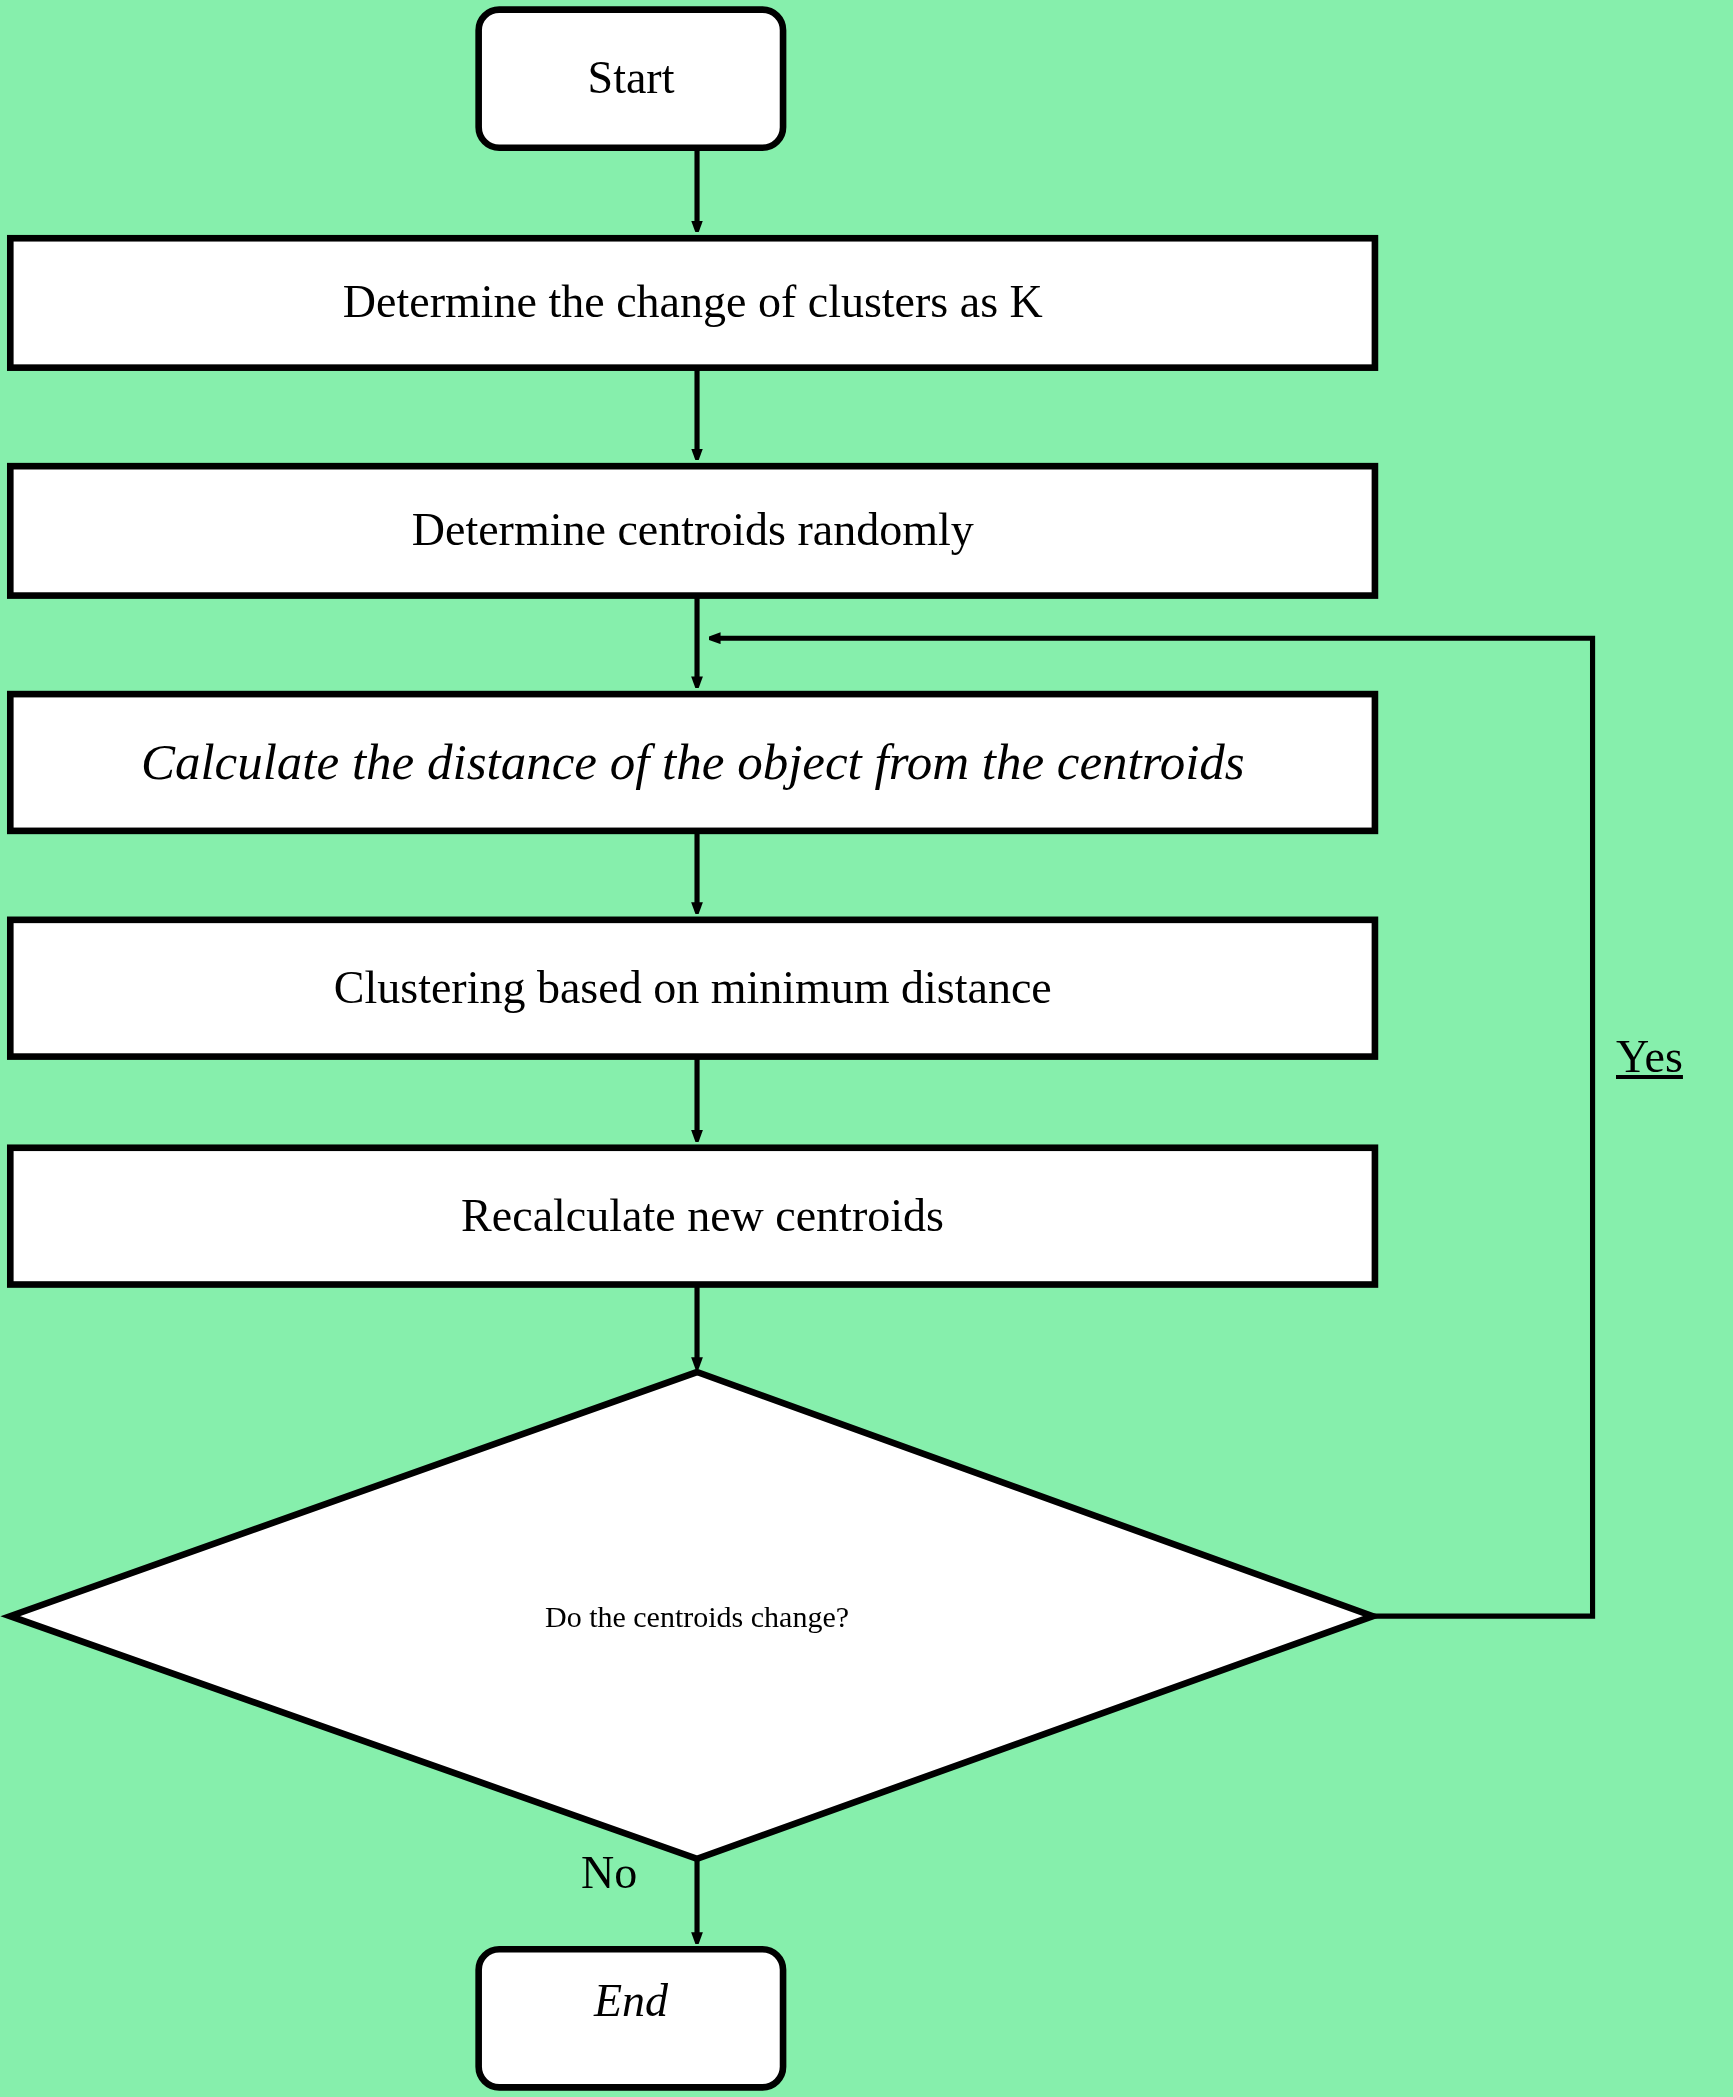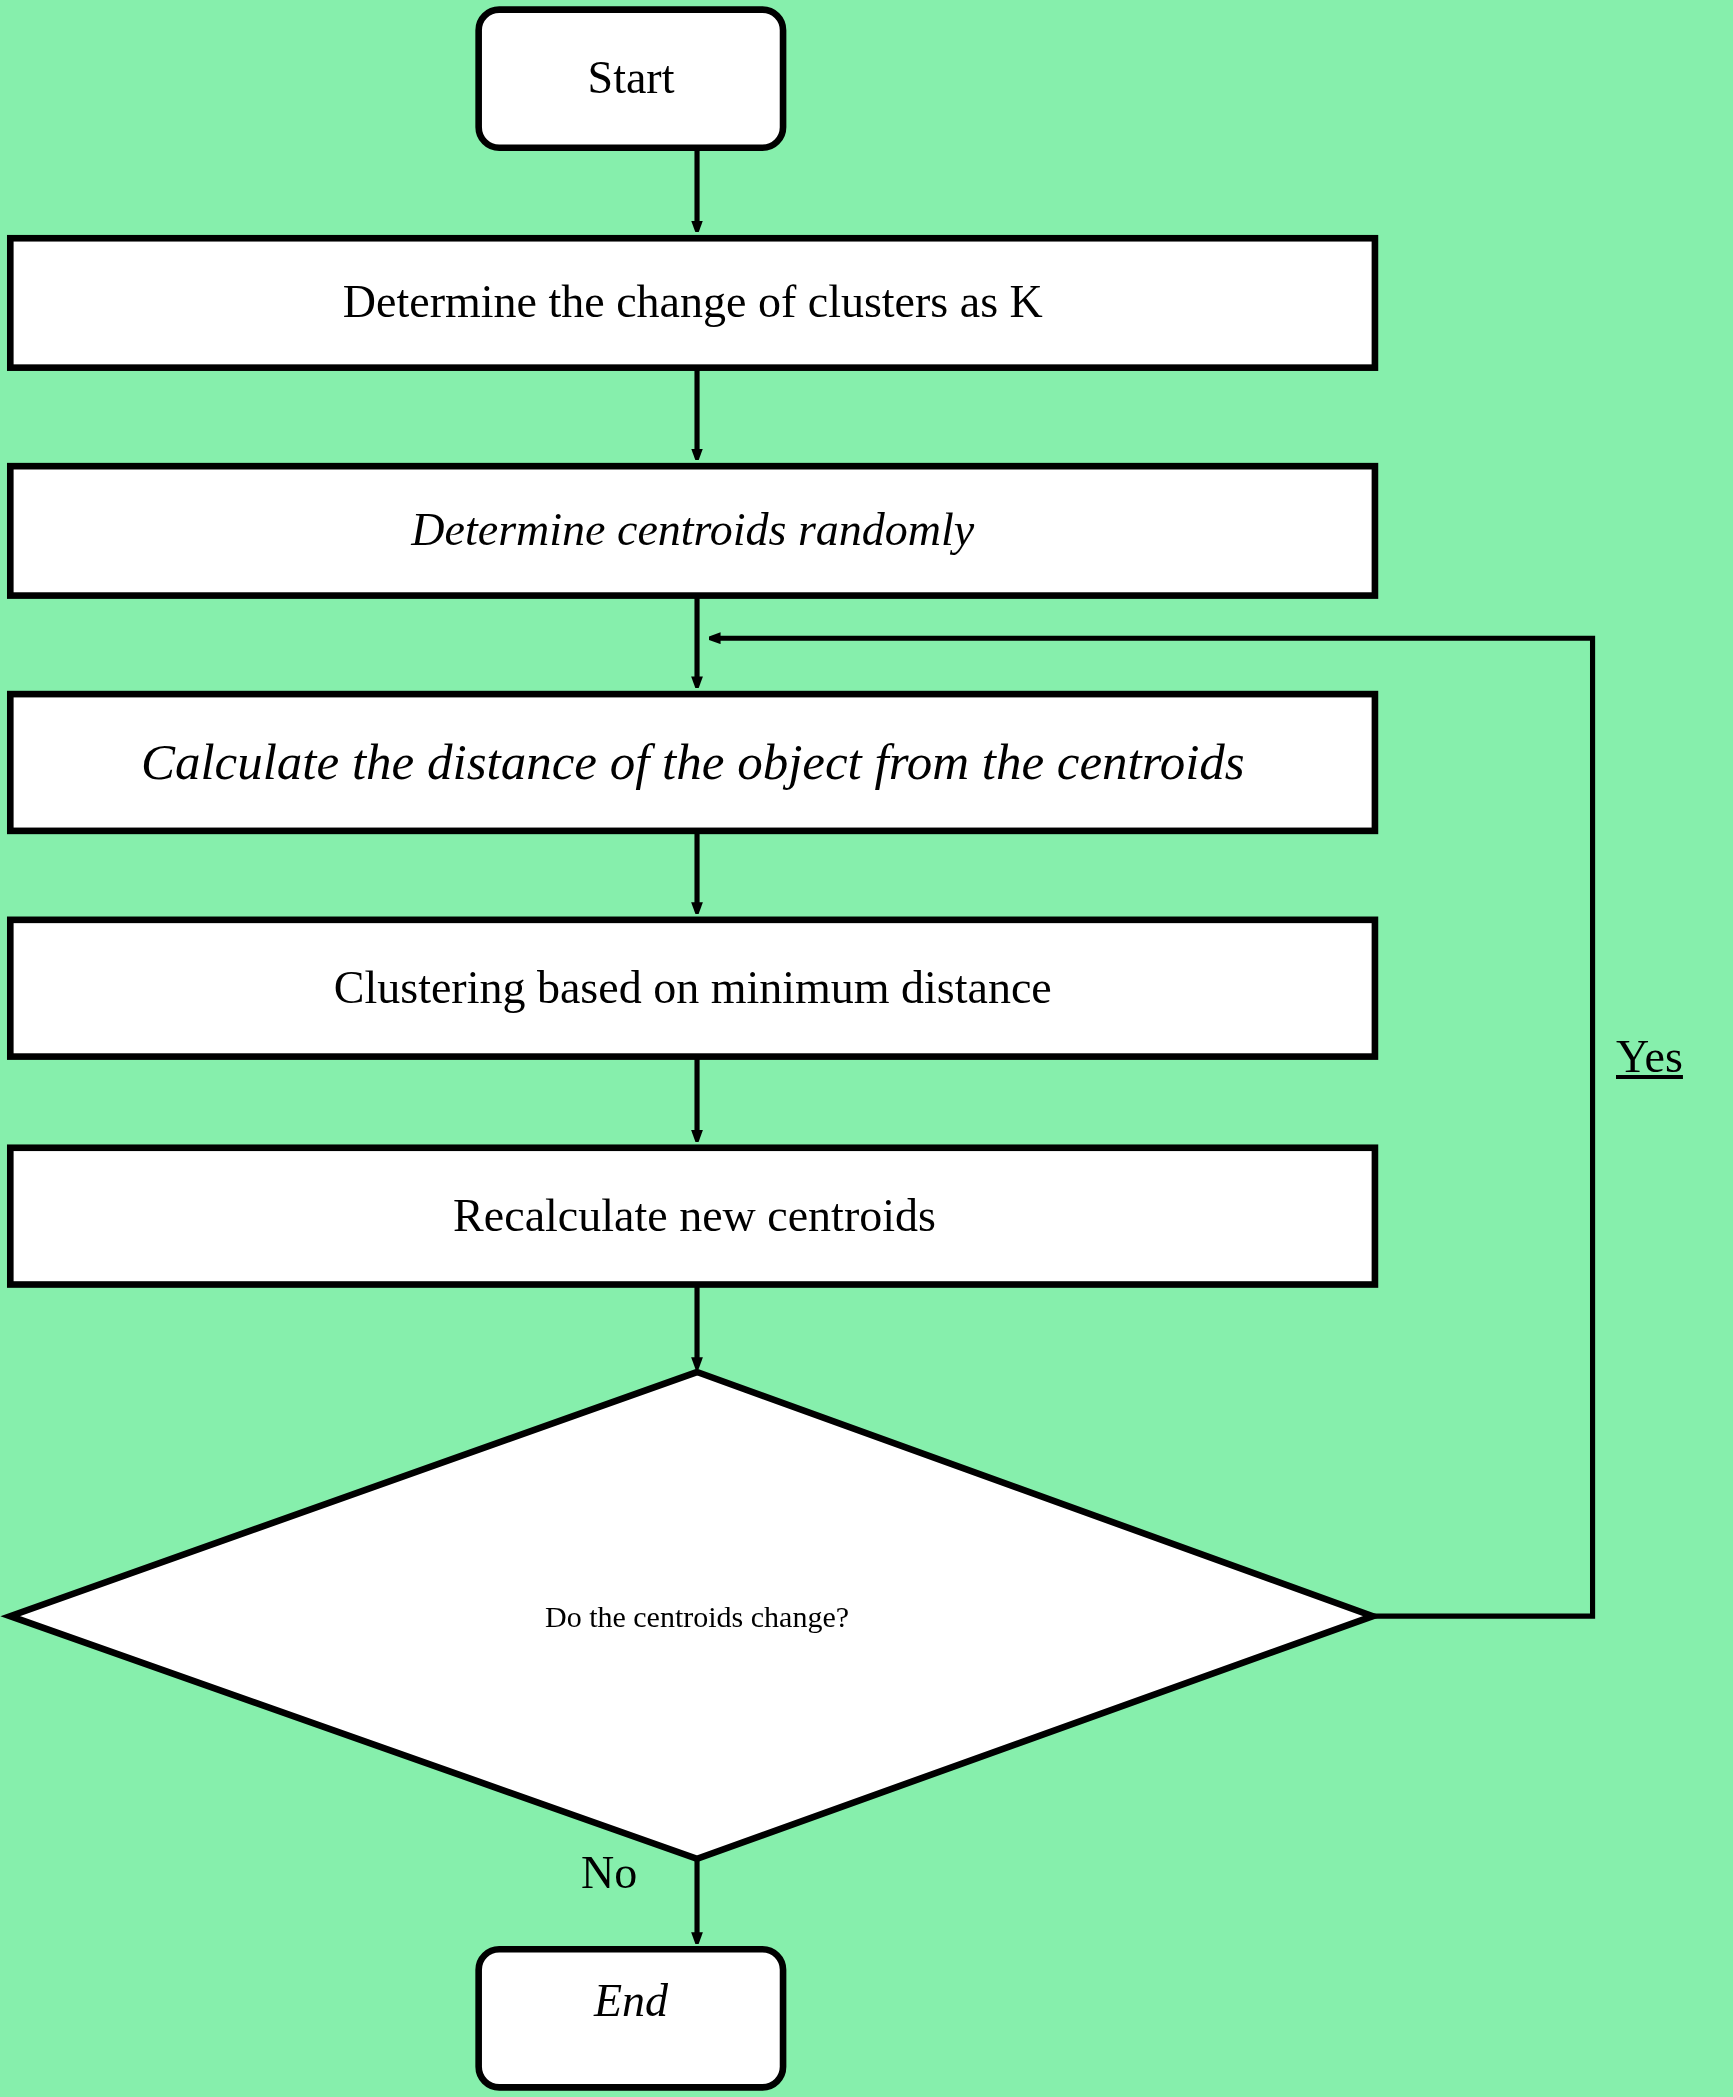--- a/index.html
+++ b/index.html
@@ -93,27 +93,27 @@
 
     <line x1="948" y1="2528" x2="948" y2="2630" stroke="#000000" stroke-width="7" marker-end="url(#arrow-down)"></line>
 
     <path d="M 1867 2198 L 2166 2198 L 2166 868 L 978 868" fill="none" stroke="#000000" stroke-width="7" marker-end="url(#arrow-left)"></path>
   </svg>
 
   <div class="node-label terminator-label" style="left:479px; top:9.6px; width:304px; height:138px;">Start</div>
 
   <div class="node-label process-label" style="left:10.3px; top:238px; width:1365px; height:129px;">Determine the change of clusters as K</div>
 
-  <div class="node-label process-label" style="left:10.3px; top:466px; width:1365px; height:129px;font-style:italic;">Determine centroids randomly</div>
+  <div class="node-label process-label" style="left:10.3px; top:466px; width:1365px; height:129px;">Determine centroids randomly</div>
 
   <div class="node-label process-label-lg" style="left:10.3px; top:694px; width:1365px; height:137px;font-style:italic;">Calculate the distance of the object from the centroids</div>
 
   <div class="node-label process-label" style="left:10.3px; top:920px; width:1365px; height:137px;">Clustering based on minimum distance</div>
 
-  <div class="node-label process-label" style="left:12px; top:1148px; width:1365px; height:137px;font-family:Liberation Serif, serif;">Recalculate new centroids</div>
+  <div class="node-label process-label" style="left:20px; top:1148px; width:1365px; height:137px;font-family:Liberation Serif, serif;">Recalculate new centroids</div>
 
   <div class="node-label decision-label" style="left:182px; top:1566px; width:1030px; height:100px;">Do the centroids change?</div>
 
   <div class="node-label terminator-label" style="left:479px; top:1932px; width:304px; height:138px;font-style:italic;">End</div>
 
   <div class="edge-label" style="left:1616px; top:1030px;text-decoration:underline;">Yes</div>
 
   <div class="edge-label" style="left:581px; top:1846px;">No</div>
 
 </div>

